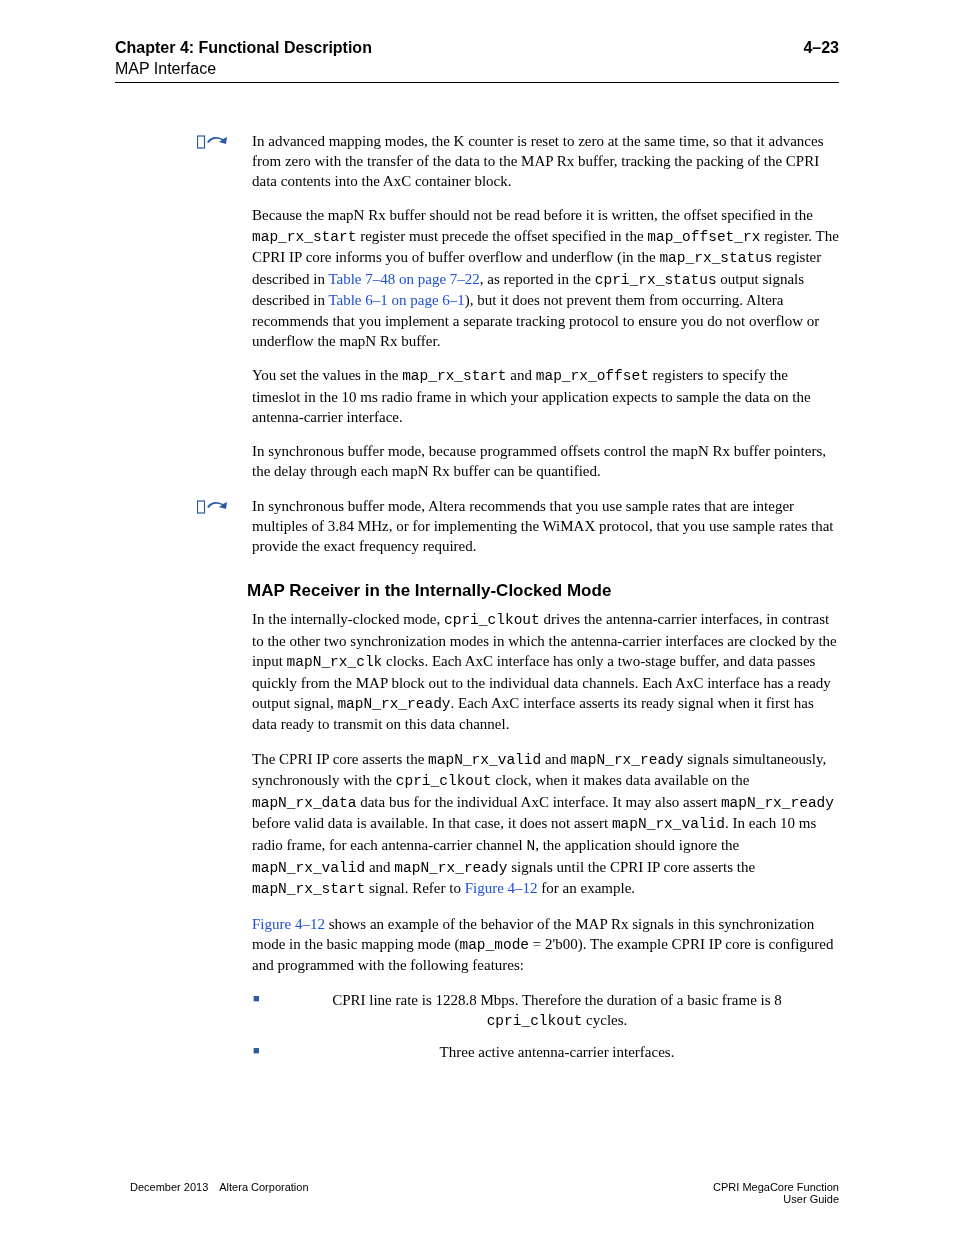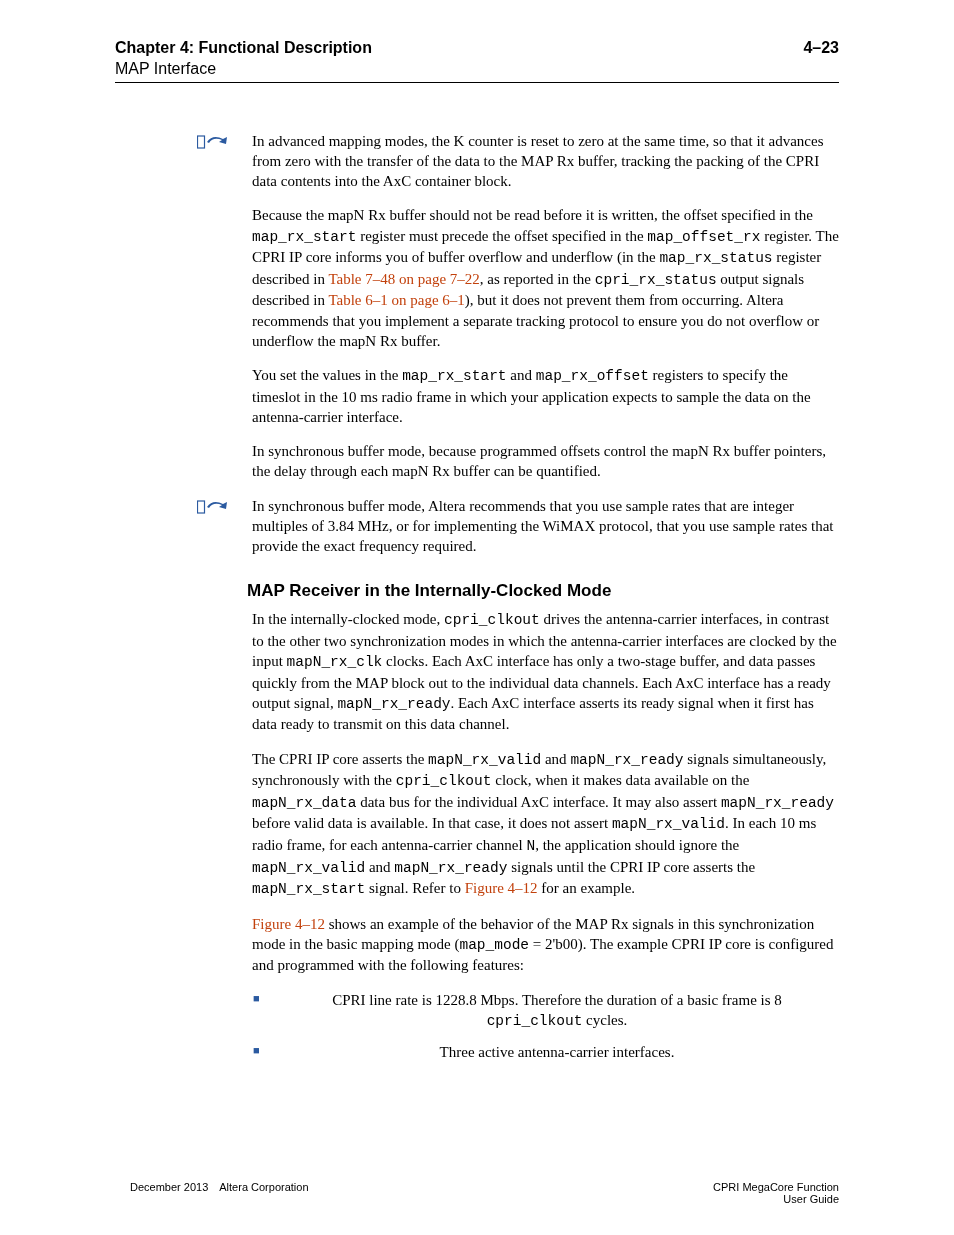--- a/index.html
+++ b/index.html
@@ -46,21 +46,21 @@
   }
   .note-icon {
     position: absolute;
     left: -50px;
     top: 2px;
     width: 34px;
     height: 18px;
   }
   .note-icon svg { display: block; }
   .code { font-family: "Courier New", Courier, monospace; font-size: 14.5px; }
-  .link { color: #c2410c; }
+  .link { color: #1d4ed8; }
   .section-head {
     font-family: Arial, Helvetica, sans-serif;
     font-weight: bold;
     font-size: 17px;
     margin: 24px 0 6px 0;
   }
   ul.bullets {
     list-style: none;
     padding: 0;
     margin: 0 0 14px 0;

